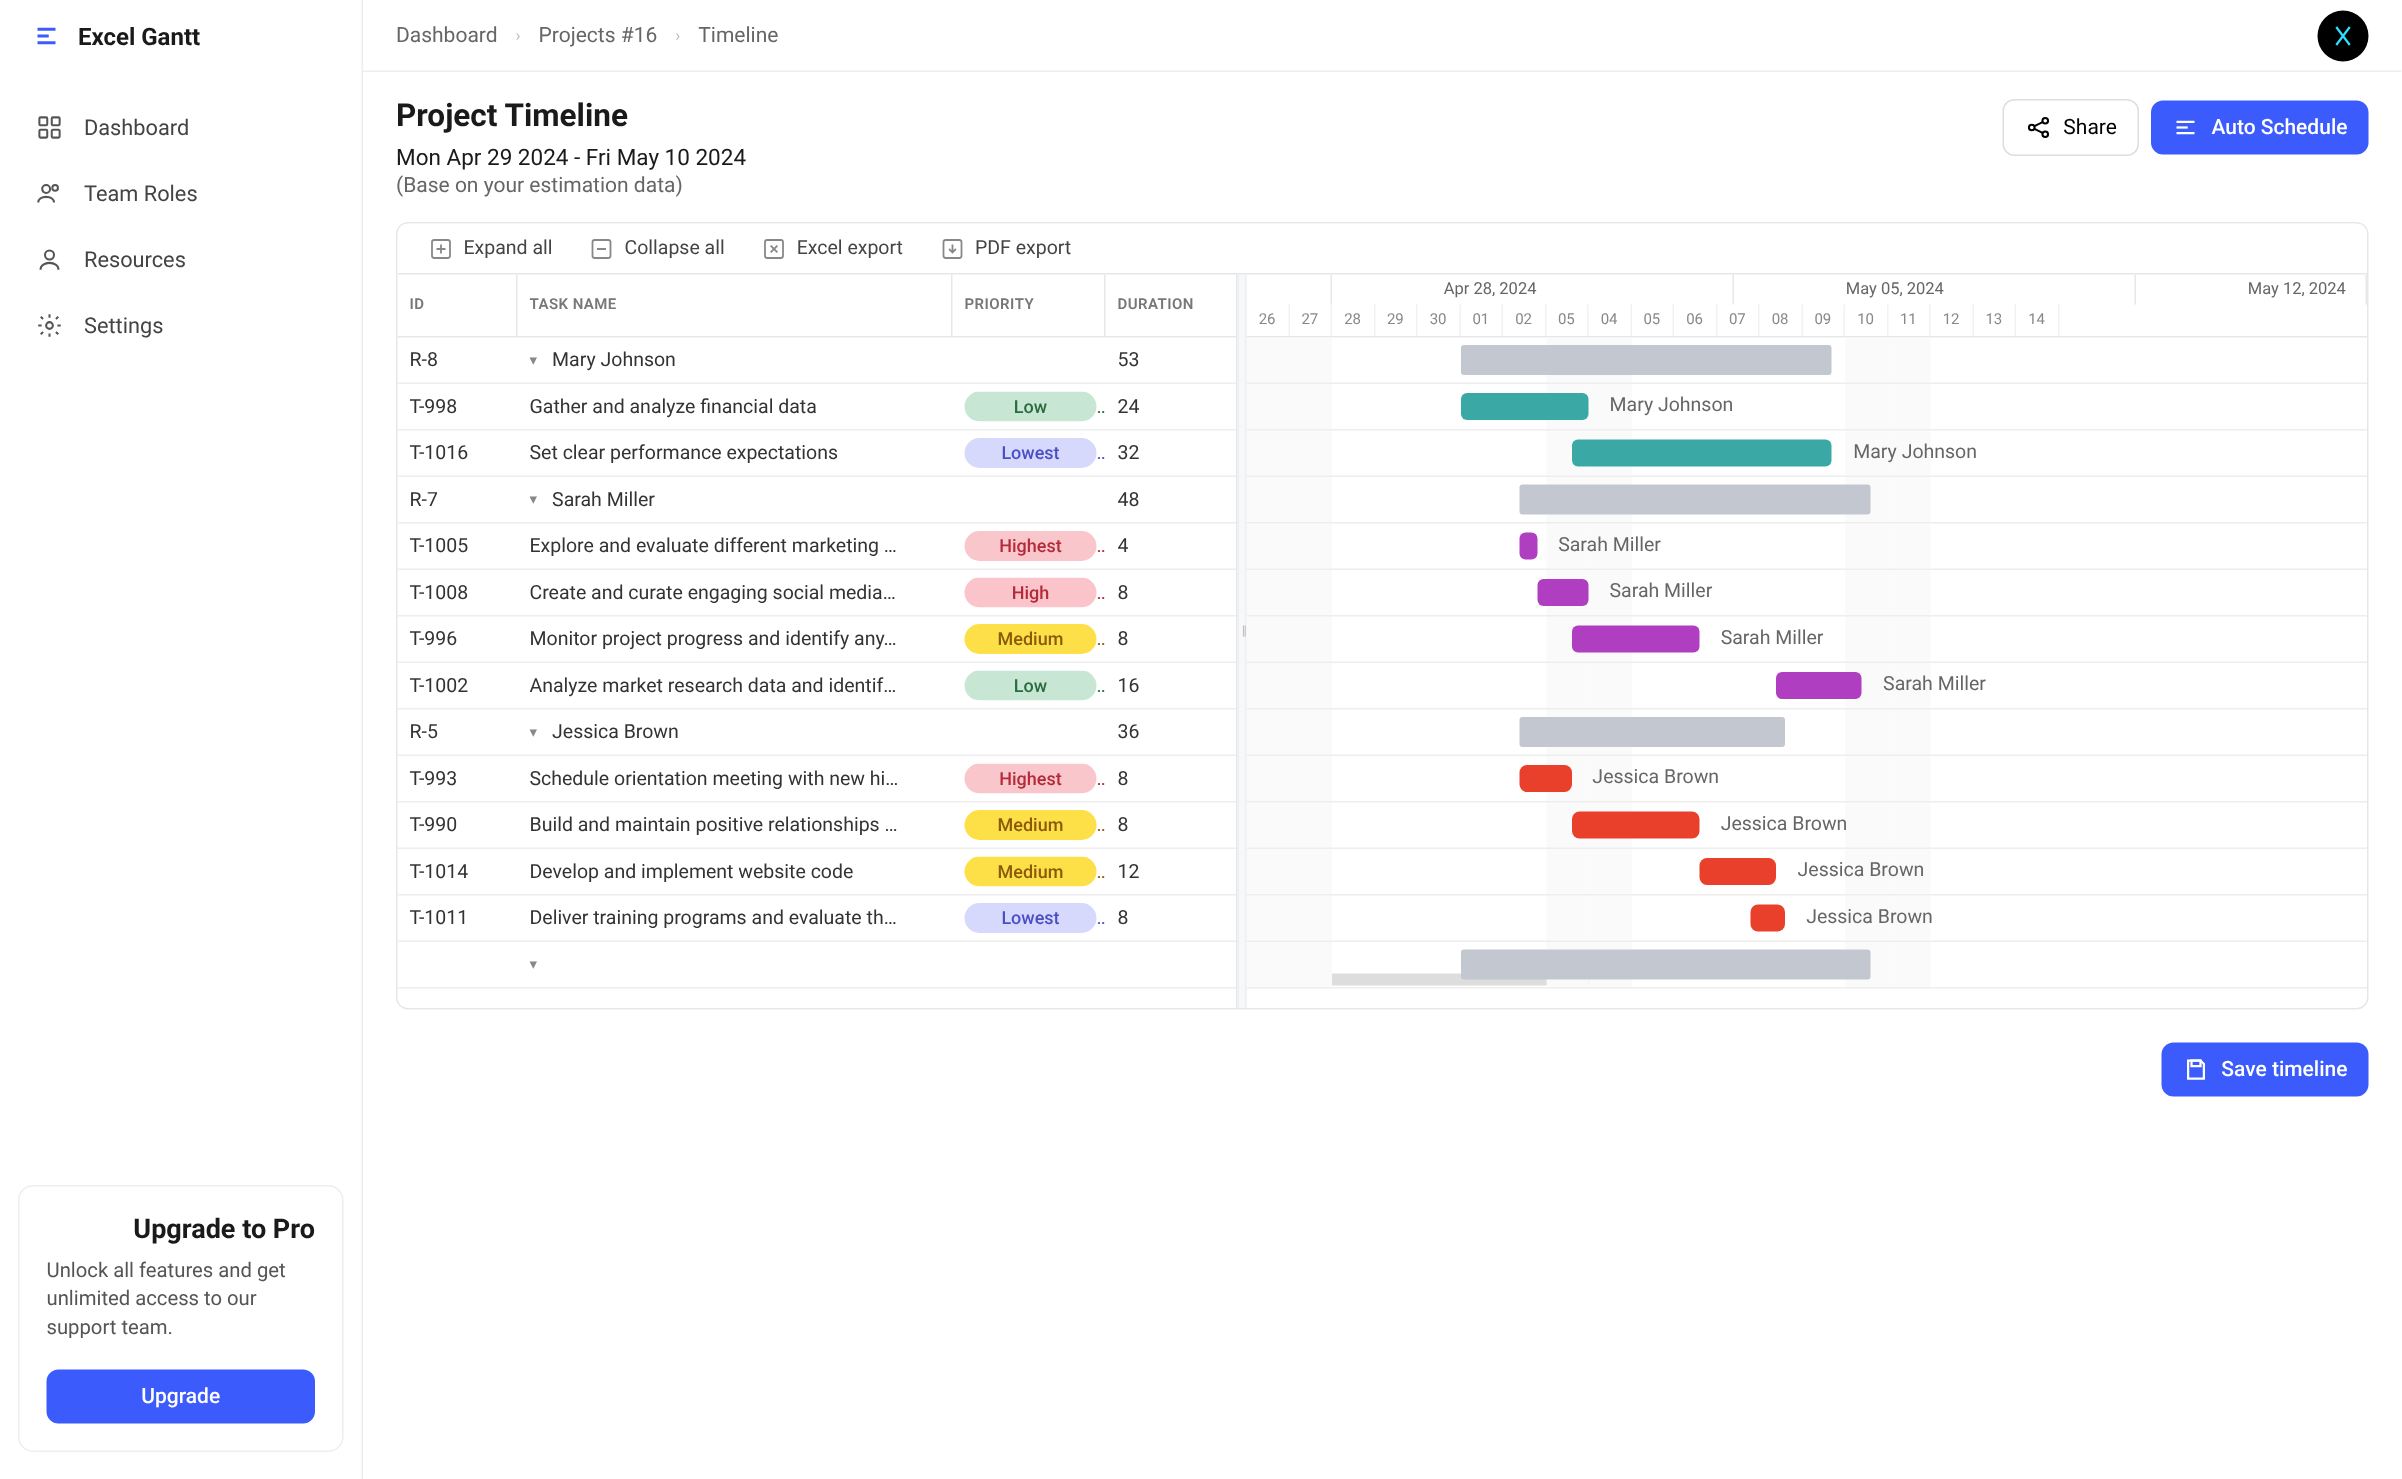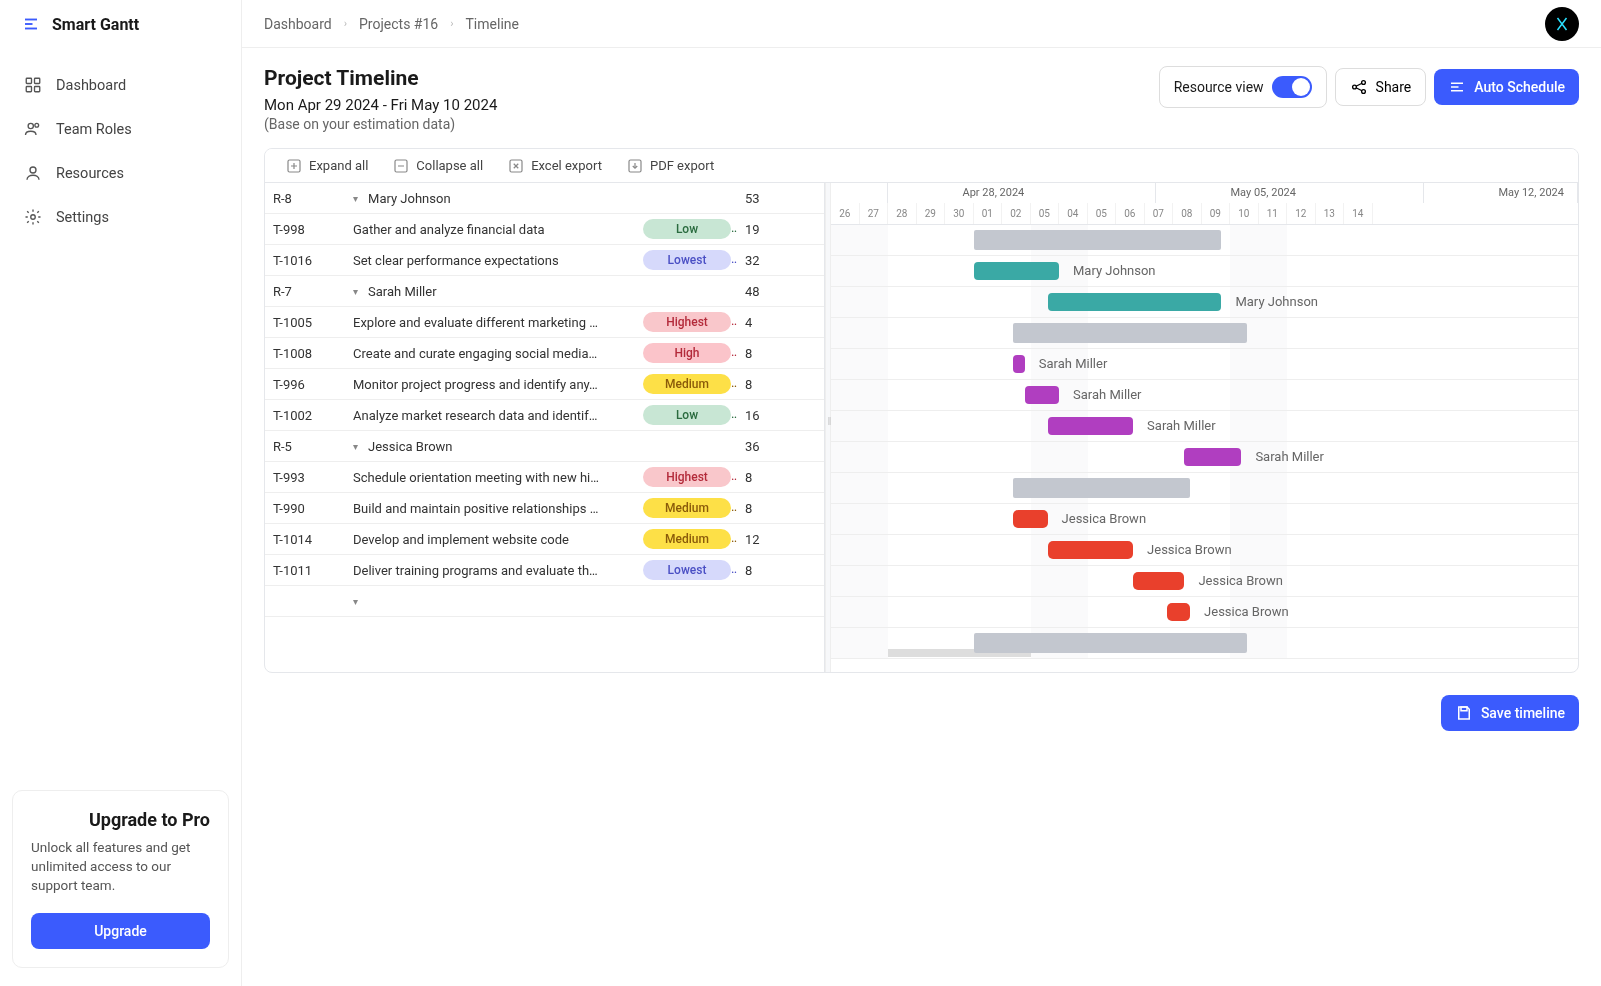--- a/index.html
+++ b/index.html
@@ -90,21 +90,21 @@
 
 <aside class="sidebar">
   <div class="logo-row">
     <span class="ic">
       <svg viewBox="0 0 24 24" fill="none" stroke="currentColor" stroke-width="2.5">
           <line x1="4" y1="6" x2="20" y2="6"></line>
           <line x1="4" y1="12" x2="14" y2="12"></line>
           <line x1="4" y1="18" x2="20" y2="18"></line>
         </svg>
     </span>
-    <span class="title">Smart Gantt</span>
+    <span class="title">Excel Gantt</span>
   </div>
   <nav class="nav">
     <div class="nav-item">
       <span class="ic">
           <svg viewBox="0 0 24 24" fill="none" stroke="currentColor" stroke-width="1.8">
             <rect x="3" y="3" width="7" height="7" rx="1"></rect>
             <rect x="14" y="3" width="7" height="7" rx="1"></rect>
             <rect x="3" y="14" width="7" height="7" rx="1"></rect>
             <rect x="14" y="14" width="7" height="7" rx="1"></rect>
           </svg>
@@ -169,24 +169,20 @@
     </div>
   </div>
 
   <div class="page-head">
     <div>
       <h1>Project Timeline</h1>
       <div class="range">Mon Apr 29 2024 - Fri May 10 2024</div>
       <div class="note">(Base on your estimation data)</div>
     </div>
     <div class="head-actions">
-      <div class="btn-white">
-        <span>Resource view</span>
-        <span class="toggle"></span>
-      </div>
       <button class="btn-white">
         <span class="ic">
             <svg viewBox="0 0 24 24" fill="none" stroke="currentColor" stroke-width="1.8">
               <circle cx="6" cy="12" r="2.5"></circle>
               <circle cx="18" cy="6" r="2.5"></circle>
               <circle cx="18" cy="18" r="2.5"></circle>
               <line x1="8" y1="11" x2="16" y2="7"></line>
               <line x1="8" y1="13" x2="16" y2="17"></line>
             </svg>
           </span>
@@ -242,35 +238,41 @@
               <rect x="4" y="4" width="16" height="16" rx="2"></rect>
               <polyline points="12 8 12 14"></polyline>
               <polyline points="9 12 12 15 15 12"></polyline>
             </svg>
           </span>
           <span>PDF export</span>
         </button>
     </div>
 
     <div class="grid-left">
+      <div class="grid-head">
+        <div class="gh-cell col-id">ID</div>
+        <div class="gh-cell col-name">TASK NAME</div>
+        <div class="gh-cell col-pri">PRIORITY</div>
+        <div class="gh-cell col-dur">DURATION</div>
+      </div>
       <div id="grid-rows">
           <div class="row">
             <div class="c id">R-8</div>
             <div class="c name indent">
               <span class="chev-down">▾</span>
               <span>Mary Johnson</span>
             </div>
             <div class="c pri"></div>
             <div class="c dur">53</div>
           </div>
           <div class="row">
             <div class="c id">T-998</div>
             <div class="c name indent2">Gather and analyze financial data</div>
             <div class="c pri"><span class="pill p-Low">Low</span></div>
-            <div class="c dur">19</div>
+            <div class="c dur">24</div>
           </div>
           <div class="row">
             <div class="c id">T-1016</div>
             <div class="c name indent2">Set clear performance expectations</div>
             <div class="c pri"><span class="pill p-Lowest">Lowest</span></div>
             <div class="c dur">32</div>
           </div>
           <div class="row">
             <div class="c id">R-7</div>
             <div class="c name indent">

